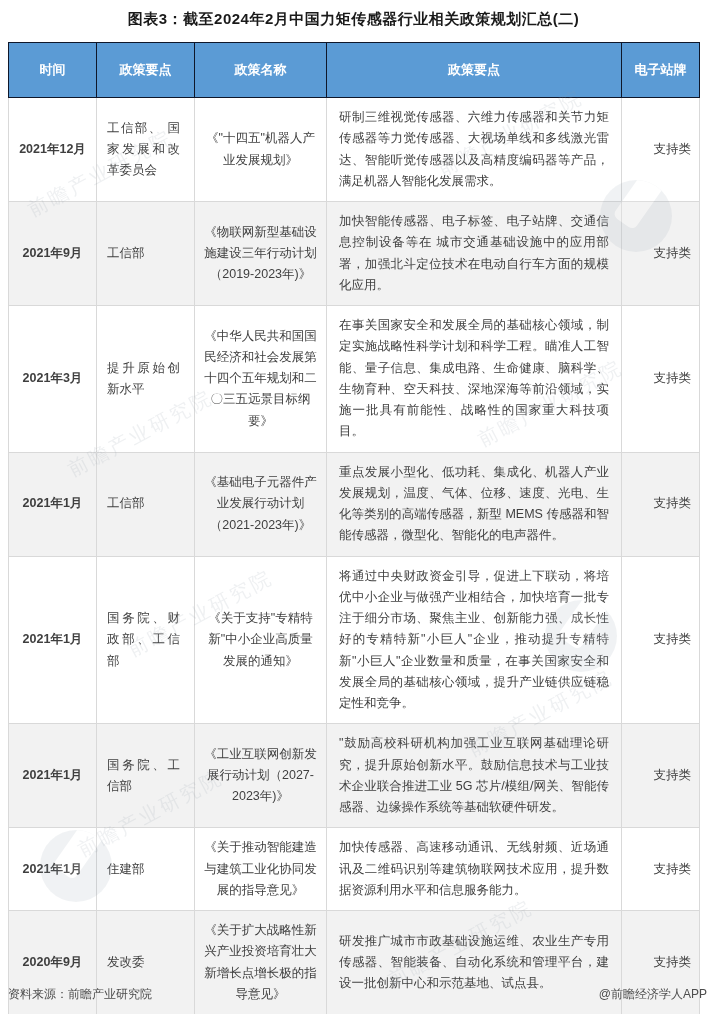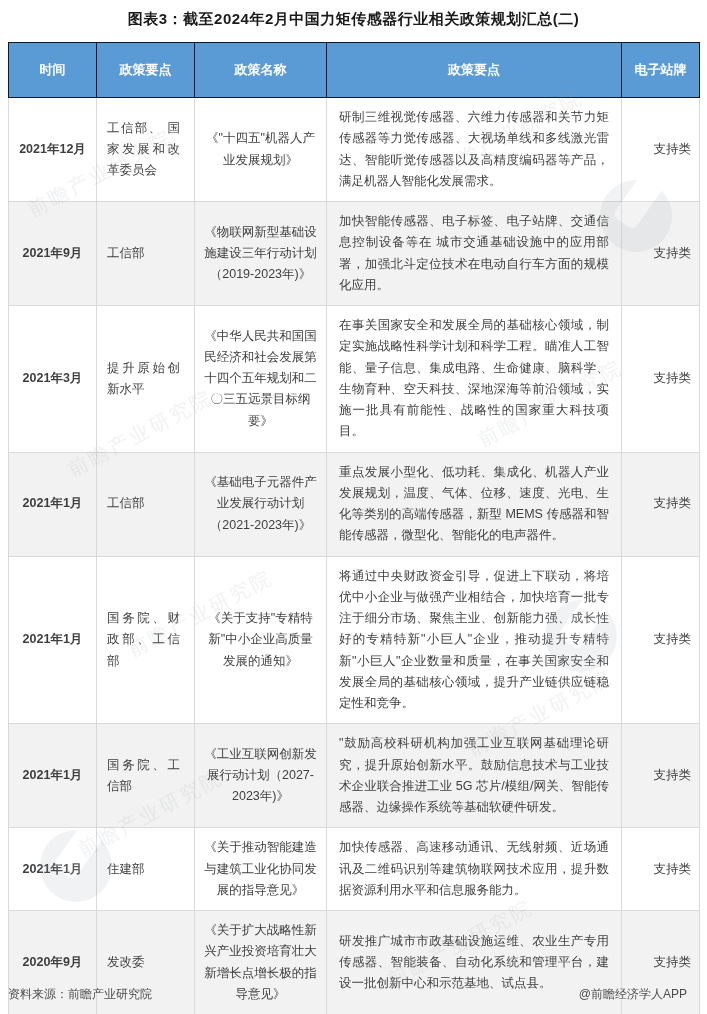--- a/index.html
+++ b/index.html
@@ -50,21 +50,21 @@
   .policy-table tbody tr:nth-child(odd)  { background: #ffffff; }
 
   td.cell-time   { text-align: center; font-weight: bold; }
   td.cell-dept   { text-align: justify; padding-left: 10px; padding-right: 14px; }
   td.cell-name   { text-align: center; }
   td.cell-points { text-align: justify; padding-left: 12px; padding-right: 12px; }
   td.cell-nature { text-align: right; }
 
   .footer-row {
     position: absolute;
-    left: 8px; right: 20px;
+    left: 8px; right: 0;
     top: 986px;
     display: flex;
     justify-content: space-between;
     font-size: 12px;
     color: #4d4d4d;
   }
 
   
   .watermarks { position: absolute; inset: 0; pointer-events: none; z-index: 5; }
   .wm-text {

